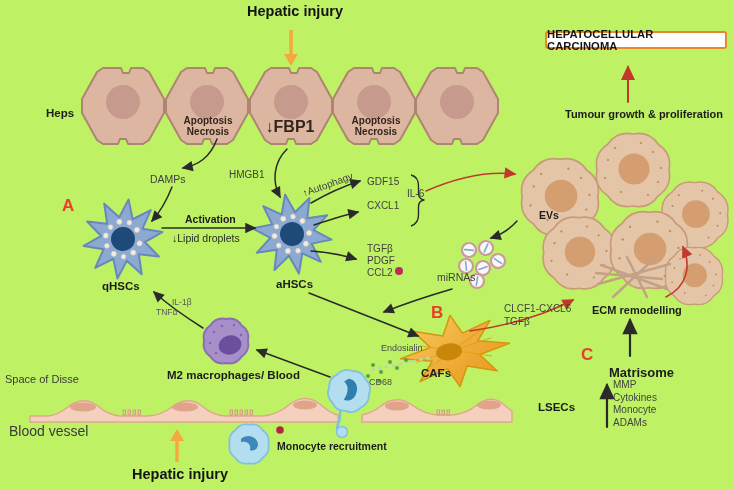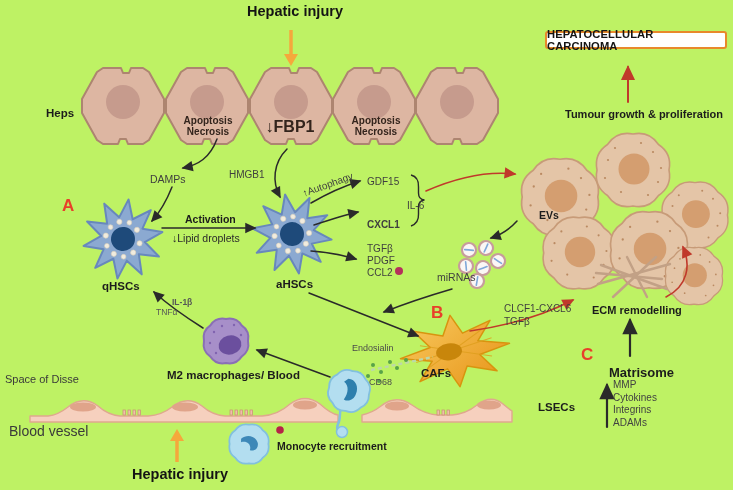--- a/index.html
+++ b/index.html
@@ -252,49 +252,49 @@
 
 <div class="lbl sig" style="left:150px;top:173px;font-size:10.5px;">DAMPs</div>
 <div class="lbl sig" style="left:229px;top:169px;font-size:10px;">HMGB1</div>
 <div class="lbl red-letter" style="left:62px;top:196px;">A</div>
 
 <div class="lbl b" style="left:185px;top:213px;font-size:10.5px;">Activation</div>
 <div class="lbl" style="left:172px;top:232px;font-size:10.5px;color:#2b2b2b;">↓Lipid droplets</div>
 <div class="lbl sig rot" style="left:303px;top:188px;">↑Autophagy</div>
 
 <div class="lbl sig" style="left:367px;top:176px;">GDF15</div>
-<div class="lbl sig" style="left:367px;top:200px;padding-left:40px;">IL-6</div>
-<div class="lbl sig" style="left:367px;top:219px;font-weight:bold;">CXCL1</div>
+<div class="lbl sig" style="left:367px;top:188px;padding-left:40px;">IL-6</div>
+<div class="lbl sig" style="left:367px;top:200px;">CXCL1</div>
 <div class="lbl sig" style="left:367px;top:243px;">TGFβ</div>
 <div class="lbl sig" style="left:367px;top:255px;">PDGF</div>
 <div class="lbl sig" style="left:367px;top:267px;">CCL2</div>
 
 <div class="lbl b" style="left:519px;top:209px;font-size:10.5px;padding-left:20px;">EVs</div>
 <div class="lbl sig" style="left:437px;top:271px;font-size:10.5px;">miRNAs</div>
 
 <div class="lbl cellname" style="left:102px;top:280px;">qHSCs</div>
 <div class="lbl cellname" style="left:276px;top:278px;">aHSCs</div>
-<div class="lbl small" style="left:172px;top:298px;font-weight:bold;">IL-1β</div>
+<div class="lbl small" style="left:172px;top:298px;">IL-1β</div>
 <div class="lbl small" style="left:156px;top:308px;">TNFα</div>
 <div class="lbl cellname" style="left:167px;top:369px;">M2 macrophages/ Blood</div>
 
 <div class="lbl red-letter" style="left:431px;top:303px;">B</div>
 <div class="lbl cellname" style="left:421px;top:367px;">CAFs</div>
-<div class="lbl" style="left:352px;top:343px;font-size:9px;color:#4a4a4a;">Endosialin</div>
+<div class="lbl" style="left:381px;top:343px;font-size:9px;color:#4a4a4a;">Endosialin</div>
 <div class="lbl" style="left:369px;top:377px;font-size:9px;color:#4a4a4a;">CD68</div>
 
 <div class="lbl sig" style="left:504px;top:303px;">CLCF1-CXCL6</div>
 <div class="lbl sig" style="left:504px;top:316px;">TGFβ</div>
 
 <div class="lbl b" style="left:592px;top:304px;font-size:11px;">ECM remodelling</div>
 <div class="lbl red-letter" style="left:581px;top:345px;">C</div>
 <div class="lbl b" style="left:609px;top:366px;font-size:13px;">Matrisome</div>
 <div class="lbl mat" style="left:613px;top:379px;">MMP</div>
 <div class="lbl mat" style="left:613px;top:391.5px;">Cytokines</div>
-<div class="lbl mat" style="left:613px;top:404px;">Integrins</div>
+<div class="lbl mat" style="left:613px;top:404px;">Monocyte</div>
 <div class="lbl mat" style="left:613px;top:416.5px;">ADAMs</div>
 
 <div class="lbl cellname" style="left:538px;top:401px;">LSECs</div>
 <div class="lbl" style="left:5px;top:373px;font-size:11px;color:#3a3a3a;">Space of Disse</div>
 <div class="lbl" style="left:9px;top:423px;font-size:14px;color:#3a3a3a;">Blood vessel</div>
 <div class="lbl b" style="left:277px;top:440px;font-size:10.5px;">Monocyte recruitment</div>
 
 <div class="lbl t ctr" style="left:180px;top:466px;">Hepatic injury</div>
 
 </div>

